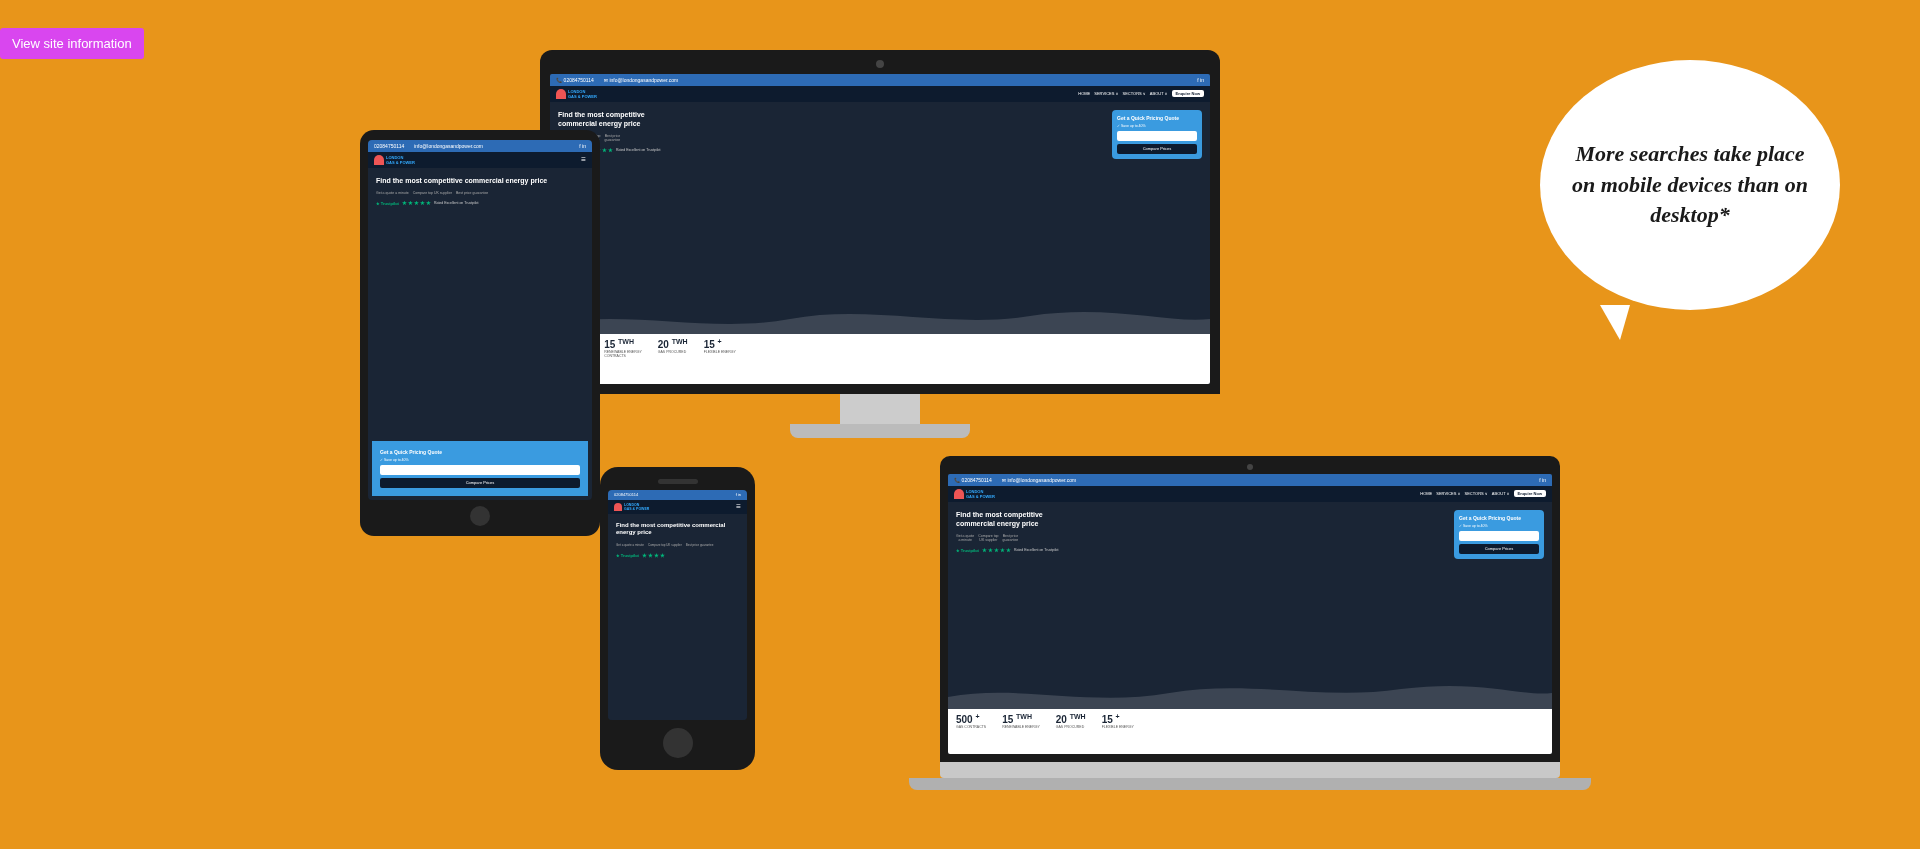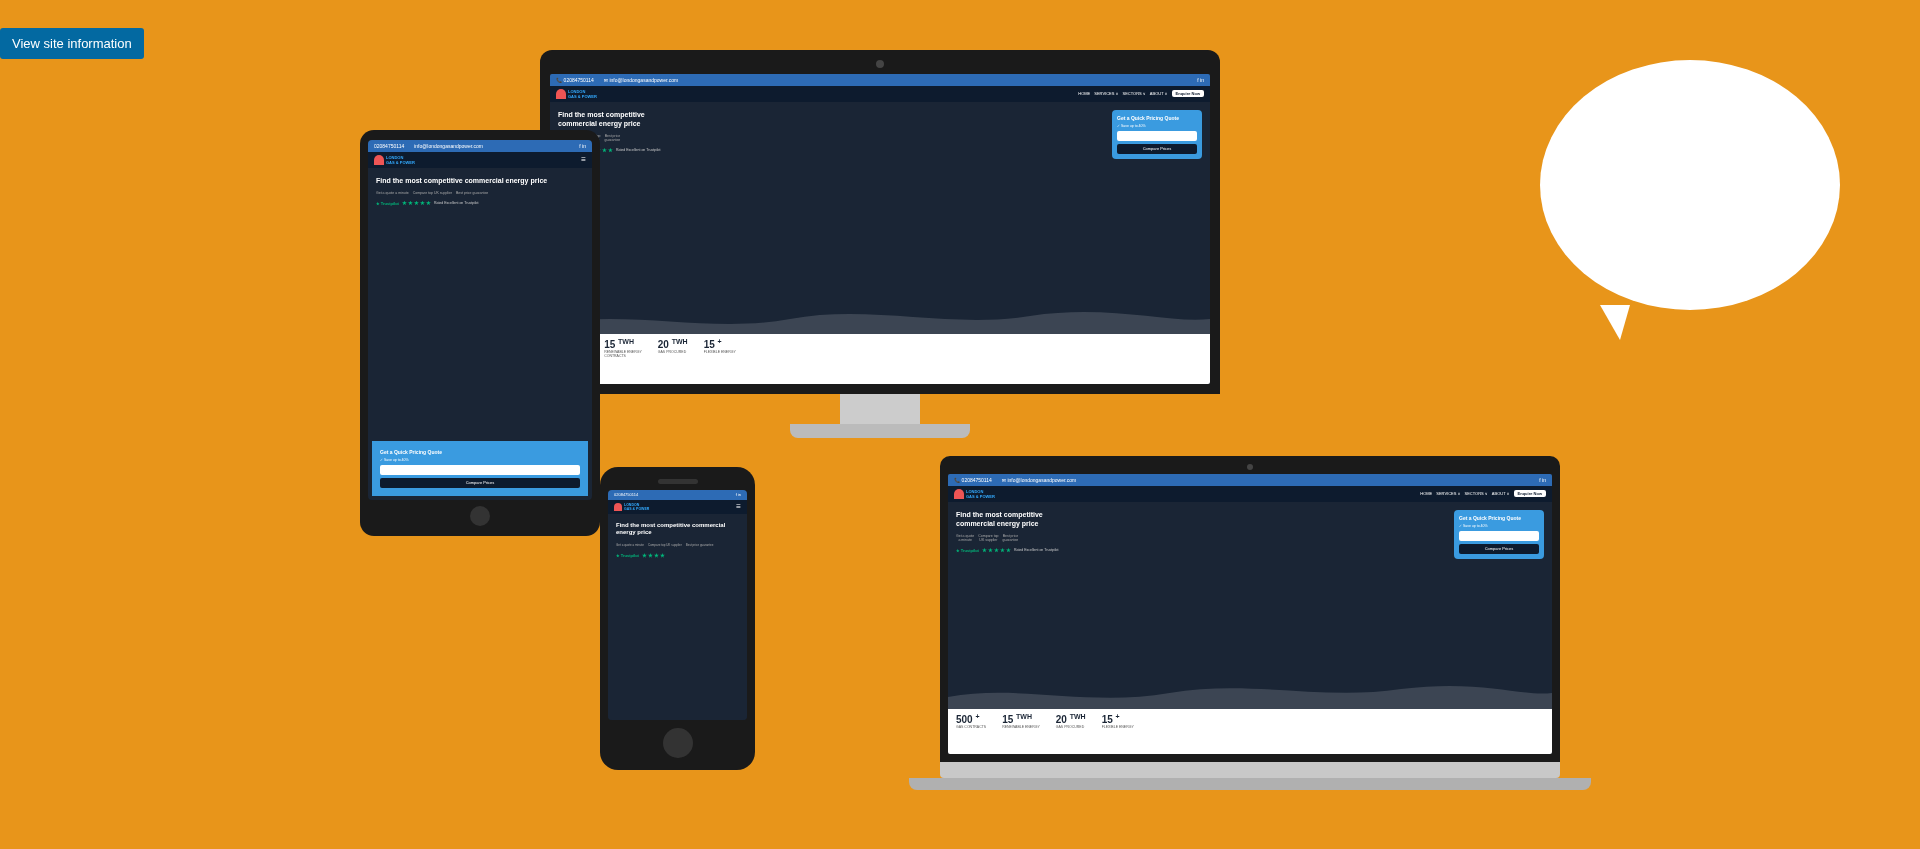--- a/index.html
+++ b/index.html
@@ -10,21 +10,21 @@
       font-family: Arial, sans-serif;
       overflow: hidden;
       position: relative;
     }
 
     
     .view-site-info {
       position: absolute;
       top: 28px;
       left: 0;
-      background: #0369a1;
+      background: #d946ef;
       color: #fff;
       font-size: 13px;
       padding: 8px 12px;
       border-radius: 3px;
       z-index: 100;
       white-space: nowrap;
     }
 
     
     .main-container {
@@ -717,16 +717,17 @@
       </div>
       <div class="laptop-base"></div>
       <div class="laptop-keyboard"></div>
     </div>
 
   </div>
 
   <div class="speech-bubble">
     <div class="speech-bubble-body">
       <div class="speech-bubble-tail"></div>
+      <div class="speech-bubble-text">More searches take place on mobile devices than on desktop*</div>
     </div>
   </div>
 
 </div>
 
 </body></html>

